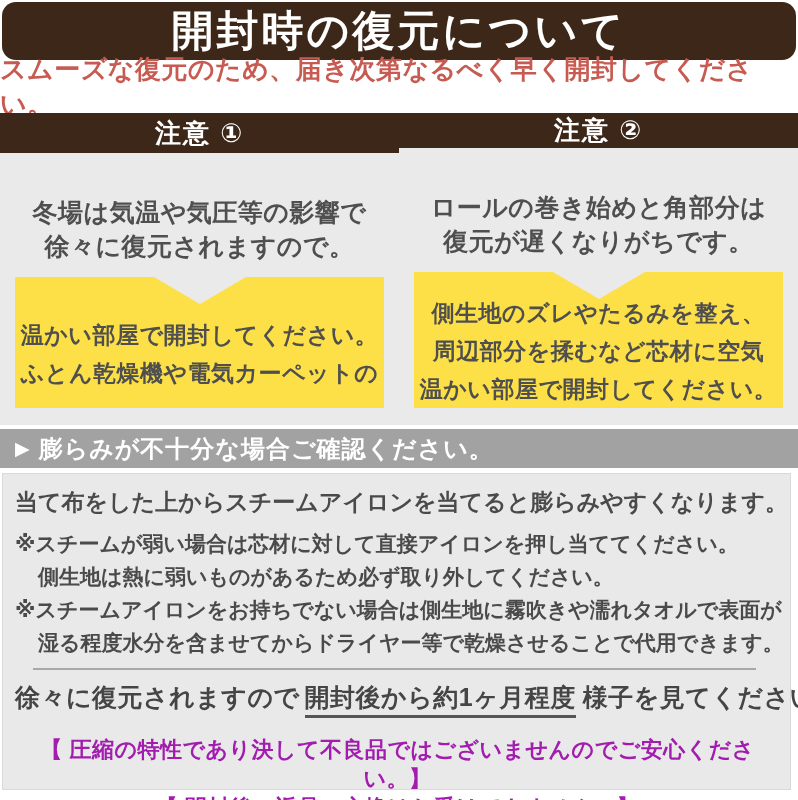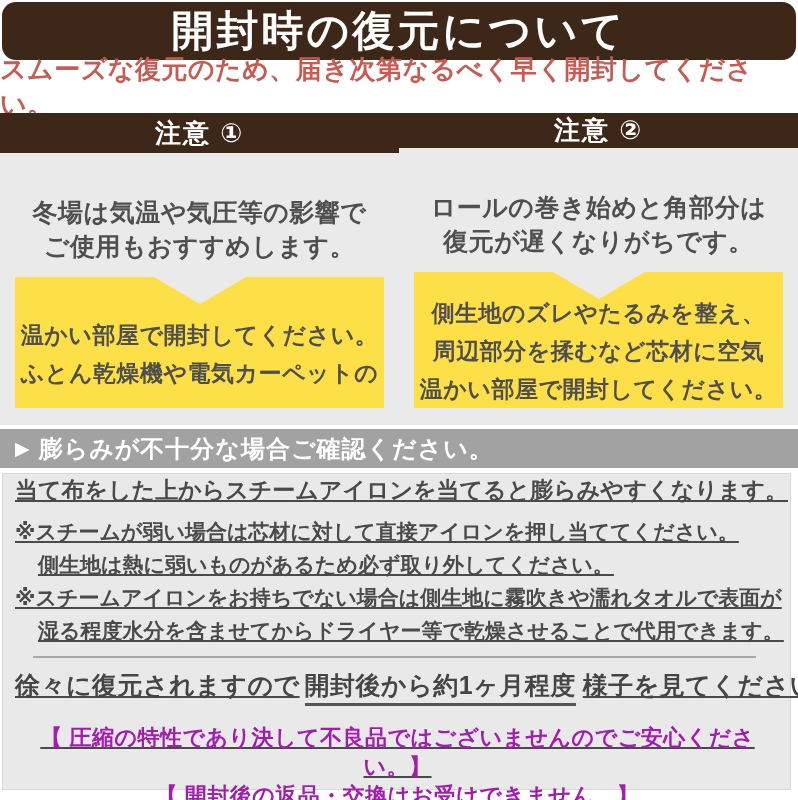--- a/index.html
+++ b/index.html
@@ -105,23 +105,22 @@
   .banner-icon{font-size:19px;margin-right:9px;line-height:1;}
   .banner-text{font-size:24px;letter-spacing:1px;}
   .gap5{height:5px;}
 
   
   .info-box{
     margin:0 7px 0 2px;
     height:317px;
     background:#e9e9e9;
     border:1px solid #d9d9d9;
-    padding:1px 10px 0 12px;
+    padding:13px 10px 0 12px;
     color:#4a4a4a;
-    text-decoration:underline;
   }
   .headline{
     margin:0 0 9px 0;
     font-size:23px;
     font-weight:bold;
     letter-spacing:0;
     white-space:nowrap;
   }
   .note-line{
     margin:0;
@@ -169,21 +168,21 @@
 
   <div class="lead">スムーズな復元のため、届き次第なるべく早く開封してください。</div>
 
   <div class="columns">
 
     <section class="col">
       <header class="col-header">注意 ①</header>
       <div class="col-body">
         <div class="col-intro">
           <div>冬場は気温や気圧等の影響で</div>
-          <div>ご使用もおすすめします。</div>
+          <div>徐々に復元されますので。</div>
         </div>
         <div class="card">
           <div class="notch"></div>
           <div class="card-text">
             <div>温かい部屋で開封してください。</div>
             <div>ふとん乾燥機や電気カーペットの</div>
           </div>
         </div>
       </div>
     </section>

